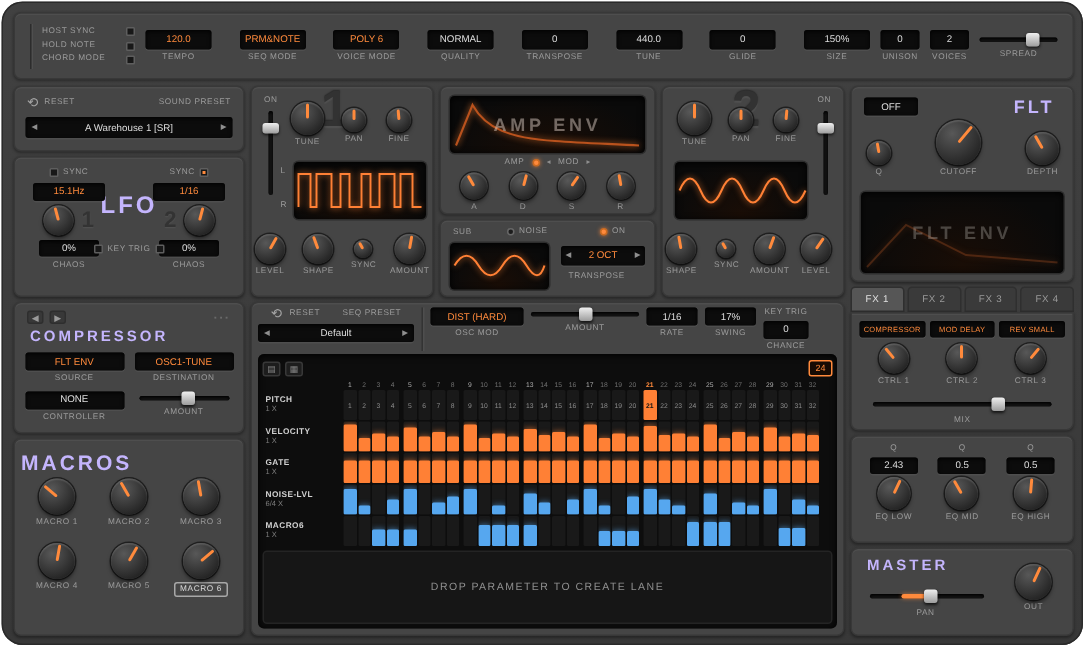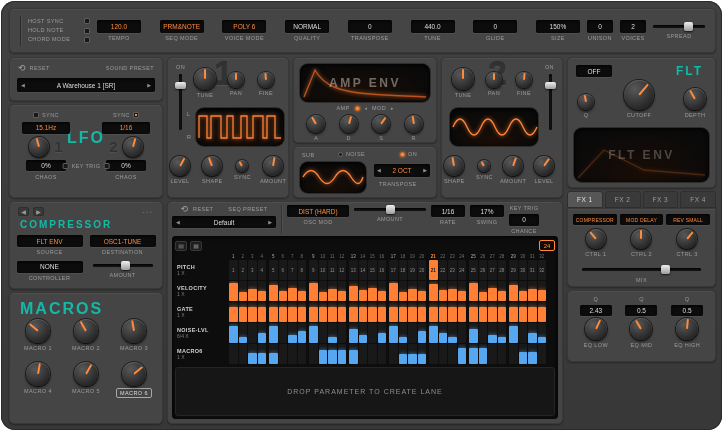--- a/index.html
+++ b/index.html
@@ -1,38 +1,38 @@
 <!DOCTYPE html>
 <html><head>
 <meta charset="utf-8">
 <style>
 *{box-sizing:border-box;margin:0;padding:0}
 body{width:723px;height:431px;background:#fff;font-family:"Liberation Sans",sans-serif;position:relative;overflow:hidden}
 #device{position:absolute;left:1px;top:1px;width:721px;height:429px;background:linear-gradient(180deg,#414141,#383838);border-radius:14px;box-shadow:inset 0 0 0 1px #2a2a2a,inset 0 1px 0 rgba(255,255,255,.05)}
 .panel{position:absolute;background:#454545;border-radius:5px;border:1px solid #383838;box-shadow:inset 0 1px 0 rgba(255,255,255,.05),0 1px 2px rgba(0,0,0,.35)}
 .label{font-size:5.5px;color:#9b9b9b;letter-spacing:.4px;white-space:nowrap;line-height:1.2}
-.title{font-weight:bold;color:#14b8a6;letter-spacing:2px}
+.title{font-weight:bold;color:#c4b5fd;letter-spacing:2px}
 .display{background:#0c0c0c;border-radius:2px;color:#dedede;font-size:6.5px;display:flex;align-items:center;justify-content:center;box-shadow:inset 0 1px 3px rgba(0,0,0,.9),0 1px 0 rgba(255,255,255,.05);white-space:nowrap}
 .orange{color:#ff8a3c}
 .knob{border-radius:50%;background:radial-gradient(circle at 36% 30%,#585858,#252525 75%);box-shadow:0 2px 3px rgba(0,0,0,.55),inset 0 1px 1px rgba(255,255,255,.15),0 0 0 1px #202020;position:relative;flex:0 0 auto}
 .knob::after{content:"";position:absolute;left:calc(50% - 1px);top:50%;width:2px;height:45%;background:#ff8a3c;border-radius:1px;transform-origin:50% 0;transform:rotate(var(--rot,150deg))}
 .k12{width:12px;height:12px}.k16{width:16px;height:16px}.k20{width:20px;height:20px}.k22{width:22px;height:22px}.k24{width:24px;height:24px}
 .kgroup{display:flex;flex-direction:column;align-items:center;gap:2px}
 .toggle{width:6px;height:6px;background:#181818;border:1px solid #5e5e5e;border-radius:1px;position:relative;flex:0 0 auto}
 .toggle.on::after{content:"";position:absolute;inset:1px;background:#ff8a3c}
 .dot{width:5px;height:5px;border-radius:50%;background:#1c1c1c;border:1px solid #686868;flex:0 0 auto}
 .dot.on{background:#ff8a3c;border-color:#c96a20;box-shadow:0 0 3px rgba(255,138,60,.8)}
 .hslider{position:relative;height:9px}
 .hslider::before{content:"";position:absolute;left:0;right:0;top:3px;height:3px;background:#141414;border-radius:2px;box-shadow:inset 0 1px 2px #000}
 .hslider .fill{position:absolute;top:3px;height:3px;background:#ff8a3c;border-radius:2px;box-shadow:0 0 3px rgba(255,138,60,.6)}
 .hslider .handle{position:absolute;top:0;width:9px;height:9px;background:linear-gradient(#efefef,#9d9d9d);border-radius:2px;box-shadow:0 1px 2px rgba(0,0,0,.7)}
 .vslider{position:absolute;width:11px}
 .vslider::before{content:"";position:absolute;top:0;bottom:0;left:4px;width:3px;background:#141414;border-radius:2px;box-shadow:inset 0 1px 2px #000}
 .vslider .handle{position:absolute;left:0;width:11px;height:7px;background:linear-gradient(#efefef,#9d9d9d);border-radius:2px;box-shadow:0 1px 2px rgba(0,0,0,.7)}
-.scope{position:absolute;background:radial-gradient(ellipse at 50% 90%,#190d06,#0a0a0a 75%);border-radius:8px;box-shadow:inset 0 1px 5px #000,0 0 0 1px #2d2d2d;overflow:hidden}
+.scope{position:absolute;background:radial-gradient(ellipse at 50% 90%,#190d06,#0a0a0a 75%);border-radius:3px;box-shadow:inset 0 1px 5px #000,0 0 0 1px #2d2d2d;overflow:hidden}
 .scope svg{position:absolute;left:0;top:0;width:100%;height:100%;filter:drop-shadow(0 0 2px rgba(255,130,50,.8))}
 .scope-title{position:absolute;inset:0;display:flex;align-items:center;justify-content:center;font-weight:bold;letter-spacing:2.5px;font-size:12px;color:rgba(235,220,210,.45)}
 .scope-title.dim{color:rgba(210,205,200,.3)}
 .bignum{position:absolute;font-weight:bold;color:#323232;text-shadow:0 1px 1px rgba(255,255,255,.07),0 -1px 1px rgba(0,0,0,.4)}
 .chev{color:#8f8f8f;font-size:5px;line-height:1}
 .reset-ic{color:#a5a5a5;font-size:9px;line-height:1}
 
 #header{left:8px;top:7px;width:707px;height:45px;display:flex;align-items:center;gap:7px;padding:0 10px}
 #logo{font-size:23px;font-weight:bold;letter-spacing:5px;color:#ededed;text-shadow:0 1px 2px rgba(0,0,0,.6)}
 .vsep{width:1px;height:30px;background:#2c2c2c;box-shadow:1px 0 0 rgba(255,255,255,.06)}
@@ -64,21 +64,21 @@
 #mod-nav{position:absolute;left:8px;top:5px;right:8px;display:flex;align-items:center;gap:4px}
 .navbtn{color:#9a9a9a;font-size:6px;width:11px;height:9px;background:#383838;border:1px solid #2e2e2e;border-radius:2px;display:flex;align-items:center;justify-content:center}
 #mod-dots{margin-left:auto;color:#6a6a6a;font-size:5px;letter-spacing:2px}
 #mod-title{position:absolute;left:10px;top:17px;font-size:10px}
 #mod-grid{position:absolute;left:6px;right:6px;top:33px;display:grid;grid-template-columns:1fr 1fr;row-gap:5px;column-gap:6px}
 .mod-cell{display:flex;flex-direction:column;align-items:center;gap:2px}
 .mod-cell .display{width:66px;height:12px}
 .mod-cell .hslider{width:60px}
 
 #macros{left:8px;top:291px;width:154px;height:132px}
-#macros-title{position:absolute;left:10px;top:7px;font-size:16px}
+#macros-title{position:absolute;left:4px;top:7px;font-size:14px}
 #macro-grid{position:absolute;left:4px;right:4px;top:26px;display:grid;grid-template-columns:repeat(3,1fr);row-gap:10px;justify-items:center}
 .label.sel{border:1px solid #a8a8a8;border-radius:2px;padding:1px 3px;color:#d8d8d8}
 
 #osc1{left:166px;top:56px;width:122px;height:141px}
 #osc2{left:440px;top:56px;width:122px;height:141px}
 #amp{left:292px;top:56px;width:144px;height:86px}
 #subp{left:292px;top:145px;width:144px;height:52px}
 #ampmod{position:absolute;left:0;right:0;top:47px;display:flex;justify-content:center;align-items:center;gap:5px}
 #adsr{position:absolute;left:6px;right:6px;top:57px;display:flex;justify-content:space-around}
 .togglerow{position:absolute;display:flex;align-items:center;gap:3px}
@@ -530,20 +530,32 @@
           <div class="label">Q</div>
           <div class="display">0.5</div>
           <div class="kgroup">
             <div class="knob" style="height: 22px; width: 22px; --rot: 185deg;"></div>
             <div class="label">EQ HIGH</div>
           </div>
         </div>
       </div>
   </div>
 
+  <div class="panel" id="master">
+    <div class="title" style="position:absolute;left:10px;top:6px;font-size:10px">MASTER</div>
+    <div class="hslider" style="position:absolute;left:12px;top:27px;width:76px">
+      <div class="fill" style="left:28%;width:22%"></div>
+      <div class="handle" style="left:47%"></div>
+    </div>
+    <div class="label" style="position:absolute;left:43px;top:40px">PAN</div>
+    <div class="kgroup" style="position:absolute;right:14px;top:10px">
+      <div class="knob k24" style="--rot:205deg"></div>
+      <div class="label">OUT</div>
+    </div>
+  </div>
 
   <div class="panel" id="seq">
     <div id="seq-top">
       <div class="seq-group">
         <div id="seq-preset-head">
           <span class="reset-ic">⟲</span>
           <span class="label">RESET</span>
           <span class="label" style="margin-left:10px">SEQ PRESET</span>
         </div>
         <div class="display" id="seq-preset-disp">

